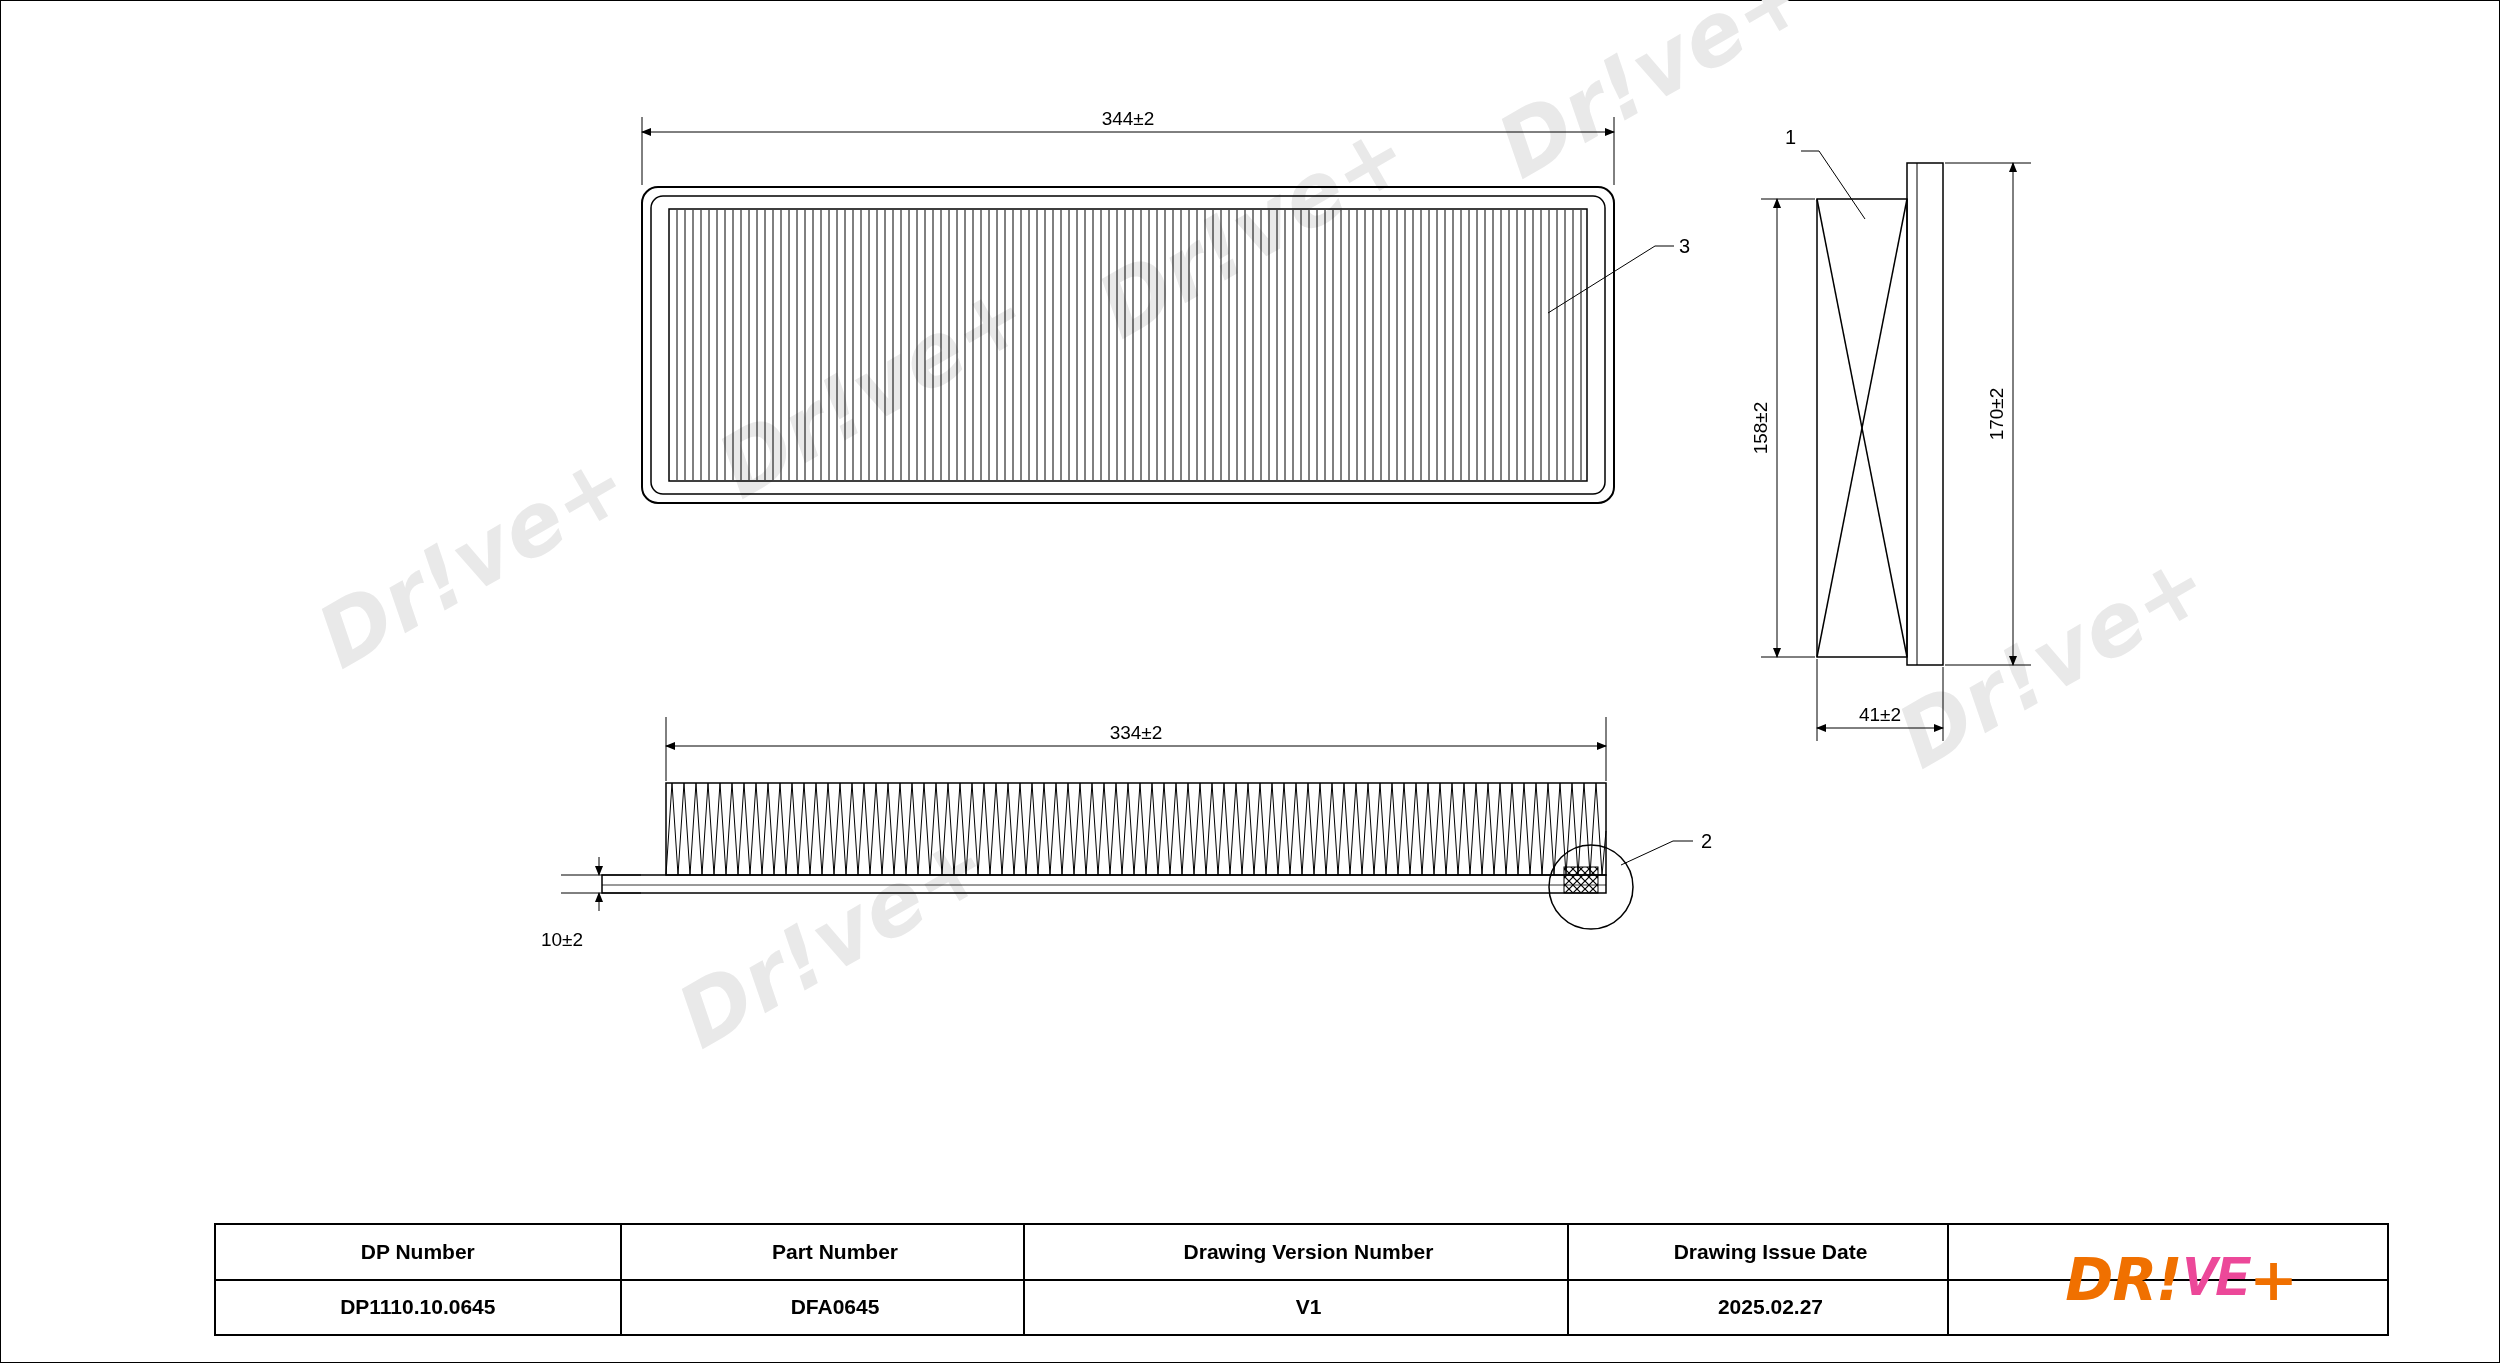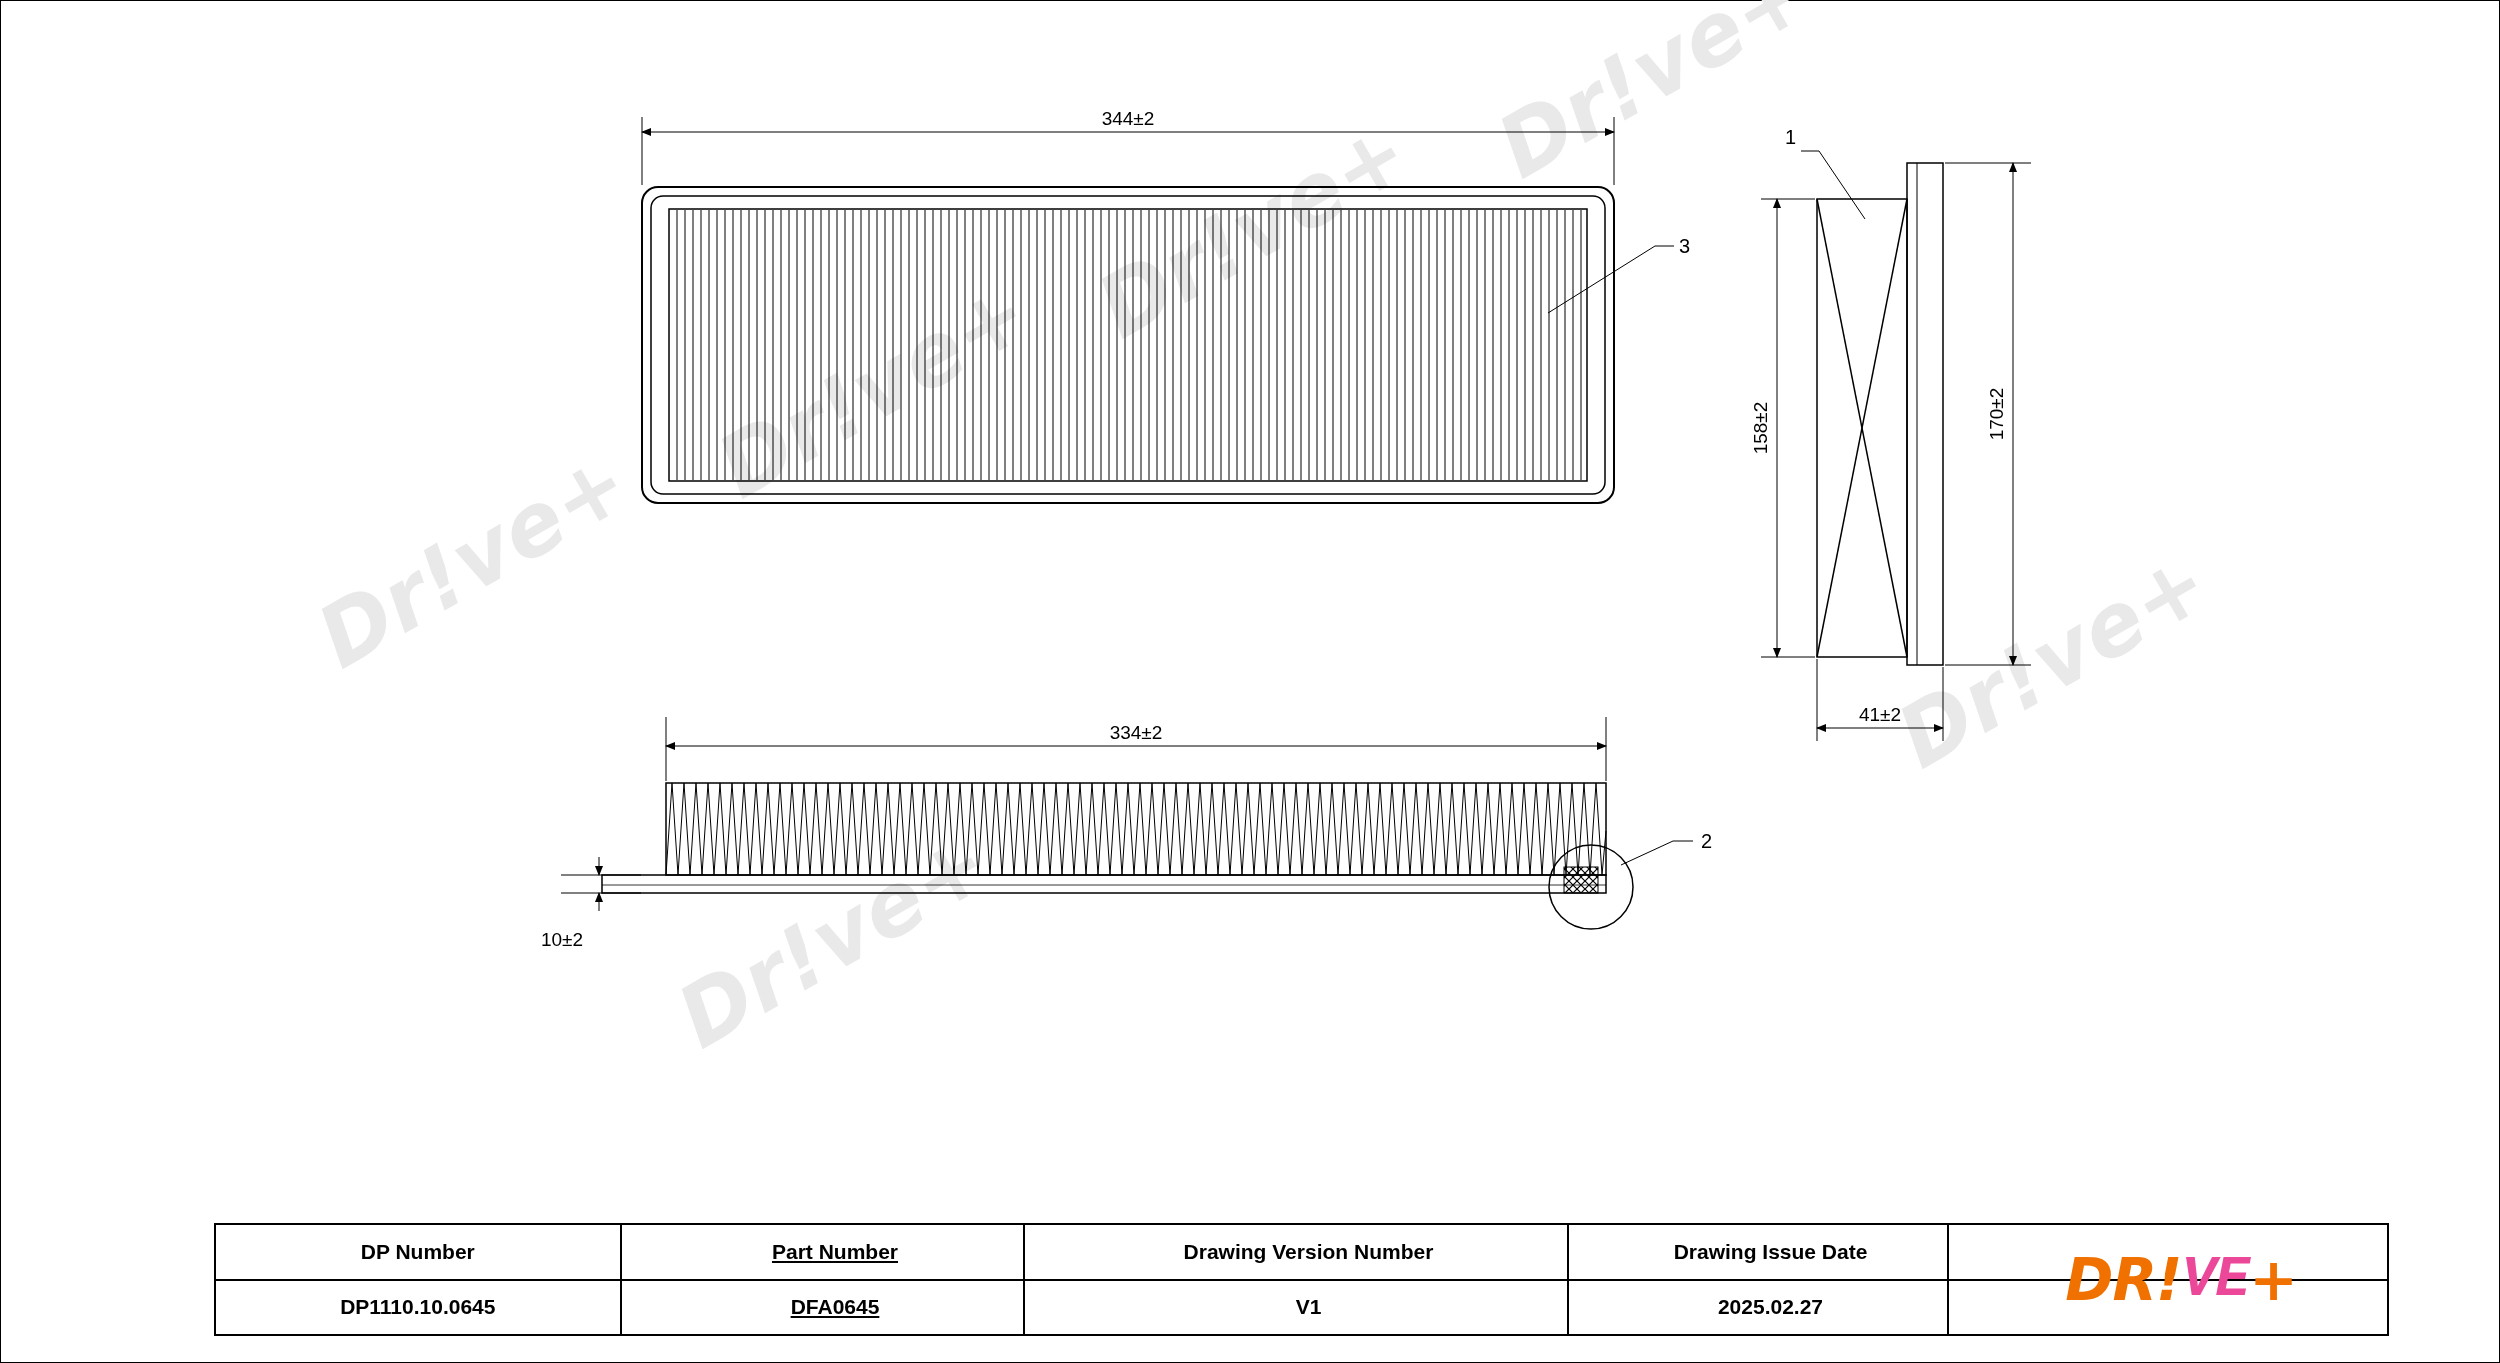--- a/index.html
+++ b/index.html
@@ -65,21 +65,21 @@
   .tb-cell {
     border-right: 2px solid #000;
     display: flex;
     align-items: center;
     justify-content: center;
     font-size: 21px;
     font-weight: bold;
     box-sizing: border-box;
   }
   .c1 { width: 407px; }
-  .c2 { width: 380px; text-decoration: underline; }
+  .c2 { width: 380px; }
   .c3 { width: 520px; }
   .c4 { width: 357px; }
   .c5 { width: 414px; border-right: none; }
   .logo-cell {
     width: 414px;
     border-right: none;
     display: flex;
     align-items: center;
     justify-content: center;
   }

